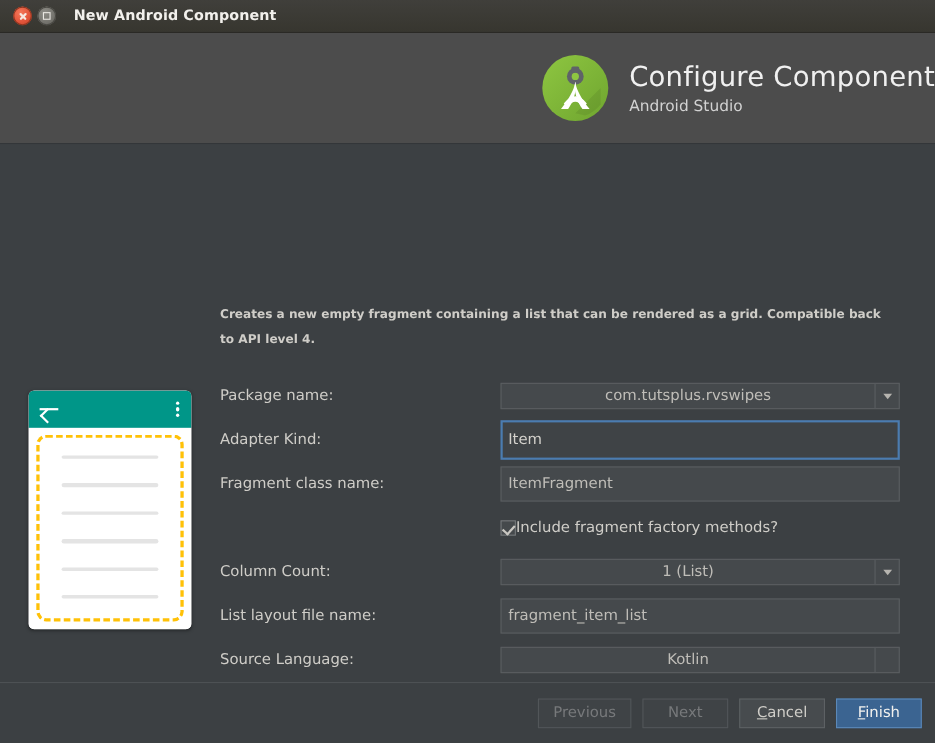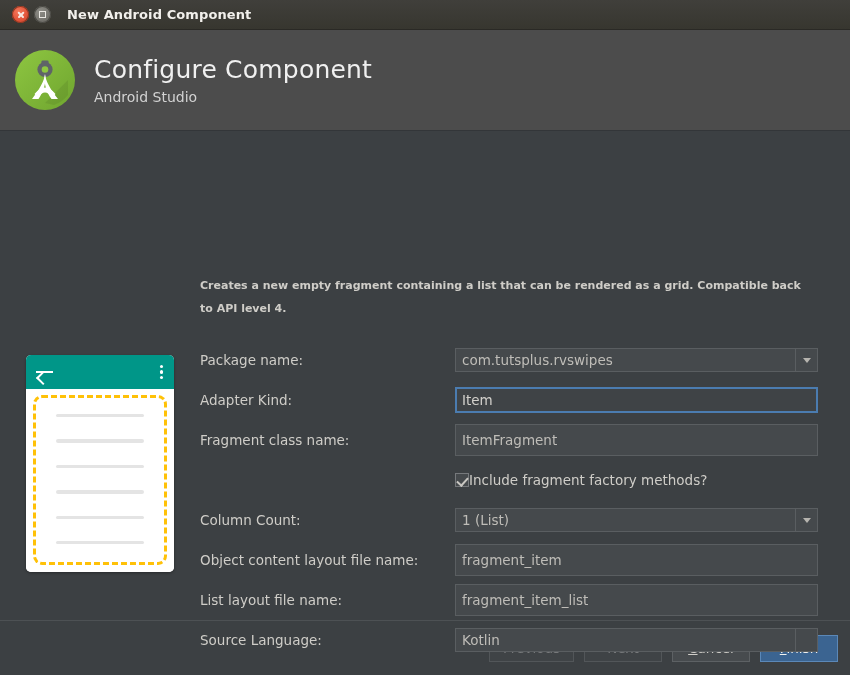--- a/index.html
+++ b/index.html
@@ -60,20 +60,21 @@
   }
 
   
   .header {
     flex: 0 0 101px;
     background: #4c4c4c;
     border-bottom: 1px solid #333639;
     display: flex;
     align-items: center;
     padding-left: 14px;
+    justify-content: flex-end;
   }
   .logo { width: 62px; height: 62px; flex: 0 0 62px; position: relative; }
   .header-text { margin-left: 18px; }
   .header-title {
     color: #f0f0f0; font-size: 25px; font-weight: normal;
     line-height: 30px; letter-spacing: .2px;
   }
   .header-sub {
     color: #d2d2d2; font-size: 14px; margin-top: 3px; line-height: 18px;
   }
@@ -172,32 +173,33 @@
     font-size: 13.5px;
     font-family: "DejaVu Sans", "Liberation Sans", sans-serif;
     padding: 0 6px;
     width: 100%;
     line-height: 22px;
     outline: none;
   }
   .textfield.focused {
     border: 2px solid #4b7cb0;
     background: #3f4346;
-    height: 26px;
+    height: 36px;
     padding: 0 5px;
     color: #d3d1cc;
   }
 
   .combo {
     height: 24px;
     background: #45494c;
     border: 1px solid #5a5e61;
     display: flex;
     align-items: center;
     width: 100%;
+    text-align: center;
   }
   .combo-value {
     flex: 1 1 auto;
     color: #bfbdb8;
     font-size: 13.5px;
     padding: 0 6px;
     line-height: 22px;
     white-space: nowrap;
     overflow: hidden;
   }
@@ -375,26 +377,20 @@
         <div class="fctl">
           <div class="combo">
             <div class="combo-value">1 (List)</div>
             <div class="combo-arrow">
                 <span class="tri"></span>
               </div>
           </div>
         </div>
       </div>
 
-      <div class="frow">
-        <div class="flabel">Object content layout file name:</div>
-        <div class="fctl">
-          <input class="textfield" type="text" value="fragment_item" style="">
-        </div>
-      </div>
 
       <div class="frow">
         <div class="flabel">List layout file name:</div>
         <div class="fctl">
           <input class="textfield" type="text" value="fragment_item_list" style="">
         </div>
       </div>
 
 
       <div class="frow">

